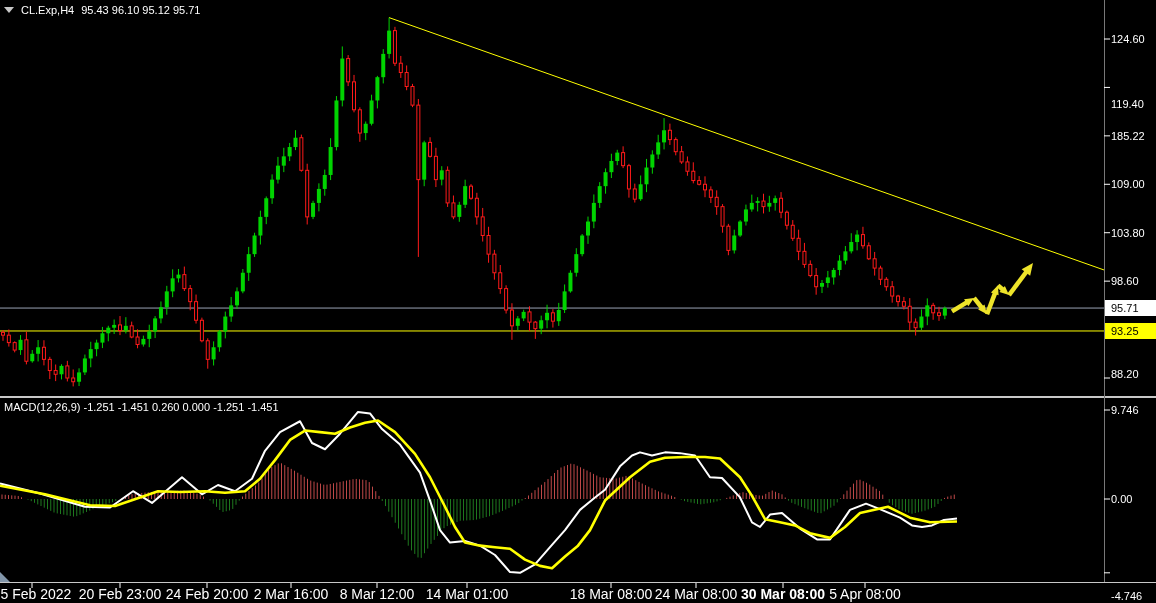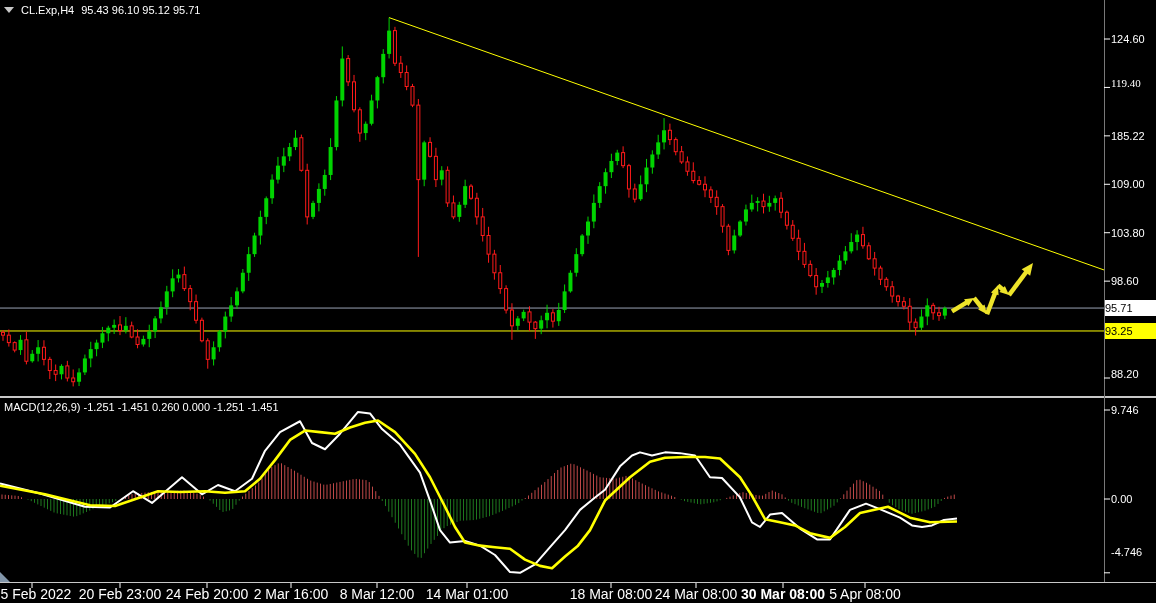--- a/index.html
+++ b/index.html
@@ -6,21 +6,21 @@
   #terminal{position:relative;width:1156px;height:603px;background:#000;overflow:hidden;
     font-family:"Liberation Sans","DejaVu Sans",sans-serif;}
   #chart-svg{position:absolute;left:0;top:0;}
   .ovl{position:absolute;color:#fff;font-size:11px;white-space:nowrap;}
   #title-line{left:4px;top:4px;display:flex;align-items:center;gap:7px;}
   #symbol-dropdown-tri{width:0;height:0;border-left:5px solid transparent;border-right:5px solid transparent;
     border-top:6px solid #c8c8c8;display:inline-block;}
   #macd-label{left:4px;top:401px;}
   .axis-label{position:absolute;left:1111px;color:#fff;font-size:11px;height:14px;line-height:14px;}
   .badge{position:absolute;left:1105px;width:51px;height:16px;line-height:16px;color:#000;
-    font-size:11px;box-sizing:border-box;}
+    font-size:11px;padding-left:6px;box-sizing:border-box;}
   .time-label{position:absolute;top:586px;color:#fff;font-size:14px;transform:translateX(-50%);}
 </style>
 </head>
 <body>
 
 <div id="terminal">
   <svg id="chart-svg" width="1156" height="603">
       <rect x="0" y="396" width="1156" height="2" fill="#c8c8c8"></rect>
       <rect x="0" y="582" width="1156" height="1" fill="#c8c8c8"></rect>
       <rect x="1104" y="0" width="1" height="582" fill="#787878"></rect>
@@ -687,29 +687,29 @@
   <div id="title-line" class="ovl">
     <span id="symbol-dropdown-tri"></span>
     <span>CL.Exp,H4</span>
     <span>95.43 96.10 95.12 95.71</span>
   </div>
 
   <div id="macd-label" class="ovl">MACD(12,26,9) -1.251 -1.451 0.260 0.000 -1.251 -1.451</div>
 
   <div id="labels-layer">
       <div class="axis-label" style="top: 32px;">124.60</div>
-      <div class="axis-label" style="top: 76px; font-family: Liberation Serif, serif;">119.40</div>
+      <div class="axis-label" style="top: 97px;">119.40</div>
       <div class="axis-label" style="top: 128.857px;">185.22</div>
       <div class="axis-label" style="top: 177.286px;">109.00</div>
       <div class="axis-label" style="top: 225.715px;">103.80</div>
       <div class="axis-label" style="top: 274.143px;">98.60</div>
       <div class="axis-label" style="top: 367px;">88.20</div>
       <div class="axis-label" style="top: 403.007px;">9.746</div>
       <div class="axis-label" style="top: 492px;">0.00</div>
-      <div class="axis-label" style="top: 545px;">-4.746</div>
+      <div class="axis-label" style="top: 589px;">-4.746</div>
       <div class="badge" style="top: 300.058px; background: rgb(255, 255, 255);">95.71</div>
       <div class="badge" style="top: 322.969px; background: rgb(255, 255, 0);">93.25</div>
       <div class="time-label" style="left: 32px;">15 Feb 2022</div>
       <div class="time-label" style="left: 120px;">20 Feb 23:00</div>
       <div class="time-label" style="left: 207px;">24 Feb 20:00</div>
       <div class="time-label" style="left: 291px;">2 Mar 16:00</div>
       <div class="time-label" style="left: 377px;">8 Mar 12:00</div>
       <div class="time-label" style="left: 467px;">14 Mar 01:00</div>
       <div class="time-label" style="left: 611px;">18 Mar 08:00</div>
       <div class="time-label" style="left: 696px;">24 Mar 08:00</div>

